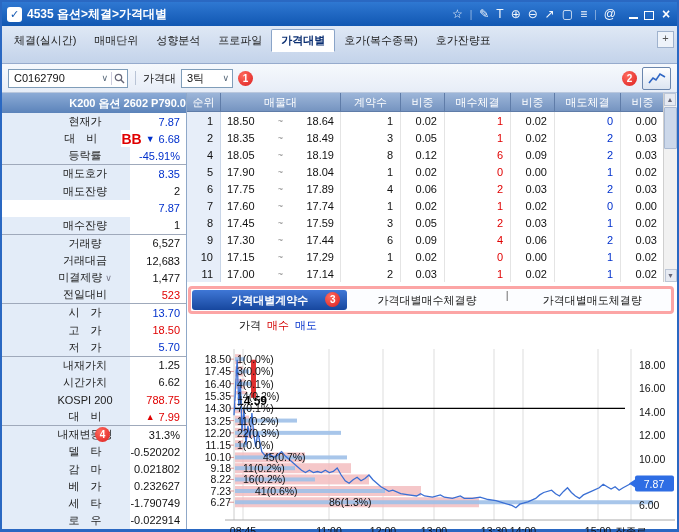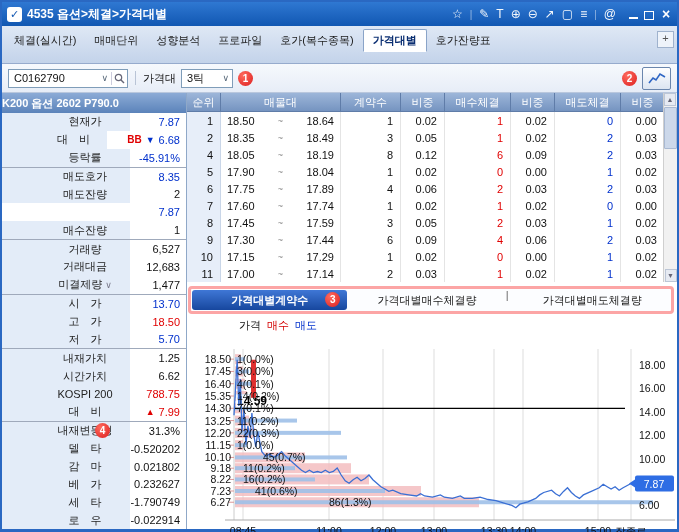--- a/index.html
+++ b/index.html
@@ -30,28 +30,28 @@
   .lbl-sep{width:1px;height:14px;background:#b9c4d6;margin:0 2px;}
   .sel{height:19px;border:1px solid #7f9db9;background:#fff;display:flex;align-items:center;padding-left:5px;box-sizing:border-box;width:52px;}
   .sel .txt{flex:1;}
   .badge{width:15px;height:15px;border-radius:50%;background:radial-gradient(circle at 35% 30%,#ff6a5e,#dc1f1f);color:#fff;font-weight:bold;font-size:10px;line-height:15px;text-align:center;flex:0 0 15px;}
   .btn-period{height:21px;border:1px solid #6a86ad;background:linear-gradient(#ffffff,#dce5f1);padding:0 9px;display:flex;align-items:center;border-radius:2px;}
   .btn-charticon{width:27px;height:21px;border:1px solid #6a86ad;background:linear-gradient(#ffffff,#dce5f1);display:flex;align-items:center;justify-content:center;border-radius:2px;}
   .spacer{flex:1;}
   
   .main{flex:1;display:flex;min-height:0;}
   .qpanel{width:184px;flex:0 0 184px;border-right:1px solid #8fa8c8;display:flex;flex-direction:column;}
-  .qheader{height:20px;flex:0 0 20px;background:linear-gradient(#8cabd6,#5b83ba);color:#fff;font-weight:bold;text-align:left;line-height:20px;}
+  .qheader{height:20px;flex:0 0 20px;background:linear-gradient(#8cabd6,#5b83ba);color:#fff;font-weight:bold;text-align:right;line-height:20px;}
   .qrows{flex:1;display:flex;flex-direction:column;}
   .qrow{flex:1;display:flex;align-items:stretch;position:relative;}
   .qrow.sep{border-top:1px solid #9fa9bb;}
   .qrow .lbl{width:90px;background:#e3ecf8;display:flex;align-items:center;justify-content:center;gap:3px;color:#222;padding-left:38px;}
   .qrow .val{flex:1;display:flex;align-items:center;justify-content:flex-end;padding-right:6px;gap:4px;background:#fff;}
   .c-blue{color:#0030cc;} .c-red{color:#e00000;} .c-black{color:#111;}
-  .pfx{font-weight:bold;font-size:10px;padding-left:20px;}
+  .pfx{font-weight:bold;font-size:14px;}
   .arr{font-size:9px;}
   .chev{color:#778;font-size:9px;}
   .badge.b4{position:absolute;left:93px;top:1px;z-index:3;}
   
   .rpanel{flex:1;display:flex;flex-direction:column;min-width:0;}
   .ptable{height:189px;flex:0 0 189px;position:relative;overflow:hidden;}
   .thead{display:grid;grid-template-columns:34px 120px 60px 44px 66px 44px 66px 44px;width:478px;height:19px;background:linear-gradient(#9db6d9,#7392bf);color:#fff;}
   .thead div{border-right:1px solid #5f7ca8;border-bottom:1px solid #5f7ca8;display:flex;align-items:center;justify-content:center;}
   .trow{display:grid;grid-template-columns:34px 120px 60px 44px 66px 44px 66px 44px;width:478px;height:17px;}
   .trow>div{border-right:1px solid #e4e4e4;display:flex;align-items:center;justify-content:flex-end;padding-right:7px;box-sizing:border-box;}
@@ -100,22 +100,22 @@
       <span class="winbtn" style="font-size:14px;">×</span>
     </div>
   </div>
 
   <div class="tabbar">
     <span style="display:flex;align-items:flex-end;">
         <div class="tab">체결(실시간)</div>
         <div class="tab">매매단위</div>
         <div class="tab">성향분석</div>
         <div class="tab">프로파일</div>
+        <div class="tab active">가격대별</div>
         <div class="tab">호가(복수종목)</div>
-        <div class="tab active">가격대별</div>
         <div class="tab">호가잔량표</div>
       </span>
     <div class="tab-add">+</div>
   </div>
 
   <div class="toolbar">
     <div class="combo">
       <span class="txt">C0162790</span>
       <span class="chev">∨</span>
       <span class="vsep"></span>
@@ -218,20 +218,28 @@
               <span class="c-black">12,683</span>
             </div>
           </div>
           <div class="qrow">
             <div class="lbl">
               <span>미결제량</span>
               <span class="chev">∨</span>
             </div>
             <div class="val">
               <span class="c-black">1,477</span>
+            </div>
+          </div>
+          <div class="qrow">
+            <div class="lbl">
+              <span>전일대비</span>
+            </div>
+            <div class="val">
+              <span class="c-red">523</span>
             </div>
           </div>
           <div class="qrow sep">
             <div class="lbl">
               <span>시　가</span>
             </div>
             <div class="val">
               <span class="c-blue">13.70</span>
             </div>
           </div>

